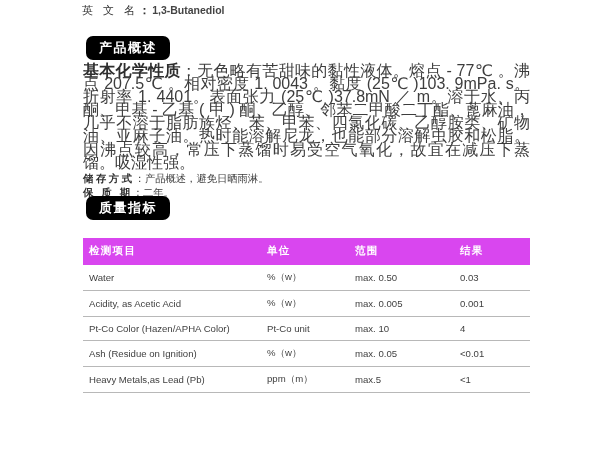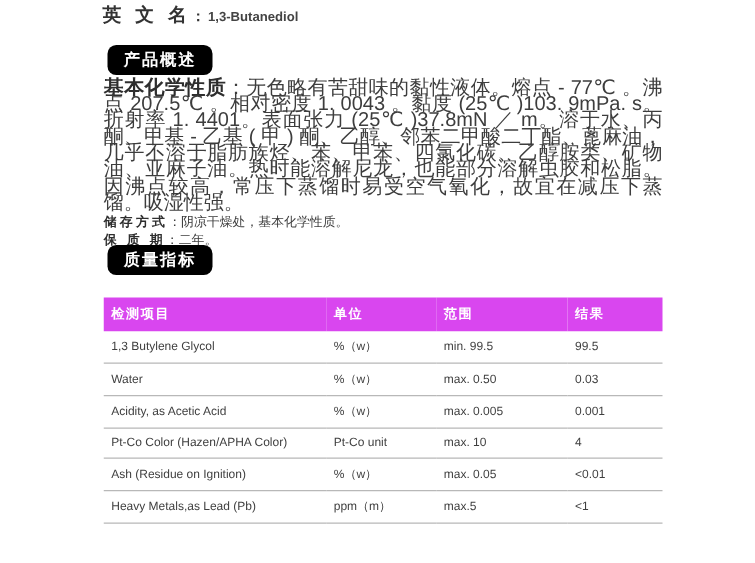--- a/index.html
+++ b/index.html
@@ -27,22 +27,22 @@
   
   .eng-name-row {
     position: absolute;
     left: 82px;
     top: 3px;
     display: flex;
     align-items: baseline;
     white-space: nowrap;
   }
   .eng-name-label {
-    font-size: 15px;
-    font-weight: bold;
+    font-size: 11px;
+    font-weight: normal;
     color: #333333;
     letter-spacing: 3.5px;
   }
   .eng-name-colon {
     font-size: 11.5px;
     font-weight: bold;
     color: #333333;
     margin: 0 1px 0 0;
   }
   .eng-name-value {
@@ -149,21 +149,21 @@
     <span class="eng-name-label">英 文 名</span>
     <span class="eng-name-colon">：</span>
     <span class="eng-name-value">1,3-Butanediol</span>
   </div>
 
   <div class="section-pill" id="pill-overview">产品概述</div>
 
   <div class="overview-body">
     <p class="ov-para"><span class="lead">基本化学性质</span><span>：无色略有苦甜味的黏性液体。熔点 - 77℃ 。沸点 207.5℃ 。相对密度 1. 0043 。黏度 (25℃ )103. 9mPa. s。折射率 1. 4401。表面张力 (25℃ )37.8mN ／ m。溶于水、丙酮、甲基 - 乙基 ( 甲 ) 酮、乙醇、邻苯二甲酸二丁酯、蓖麻油，几乎不溶于脂肪族烃、苯、甲苯、四氯化碳、乙醇胺类、矿物油、亚麻子油。热时能溶解尼龙，也能部分溶解虫胶和松脂。因沸点较高，常压下蒸馏时易受空气氧化，故宜在减压下蒸馏。吸湿性强。</span></p>
 
-    <p class="kv-line" id="kv-storage"><span class="k">储存方式</span><span>：阴凉干燥处，基本化学性质。</span></p>
+    <p class="kv-line" id="kv-storage"><span class="k">储存方式</span><span>：产品概述，避免日晒雨淋。</span></p>
 
     <p class="kv-line"><span class="k">保 质 期</span><span>：二年。</span></p>
   </div>
 
   <div class="section-pill" id="pill-quality">质量指标</div>
 
   <table class="qtable">
     <colgroup>
       <col class="c-item">
         <col class="c-unit">
@@ -173,26 +173,20 @@
     <thead>
       <tr>
         <th>检测项目</th>
         <th>单位</th>
         <th>范围</th>
         <th>结果</th>
       </tr>
     </thead>
     <tbody id="qtable-body">
         <tr>
-          <td>1,3 Butylene Glycol</td>
-          <td>%（w）</td>
-          <td>min. 99.5</td>
-          <td>99.5</td>
-        </tr>
-        <tr>
           <td>Water</td>
           <td>%（w）</td>
           <td>max. 0.50</td>
           <td>0.03</td>
         </tr>
         <tr>
           <td>Acidity, as Acetic Acid</td>
           <td>%（w）</td>
           <td>max. 0.005</td>
           <td>0.001</td>

